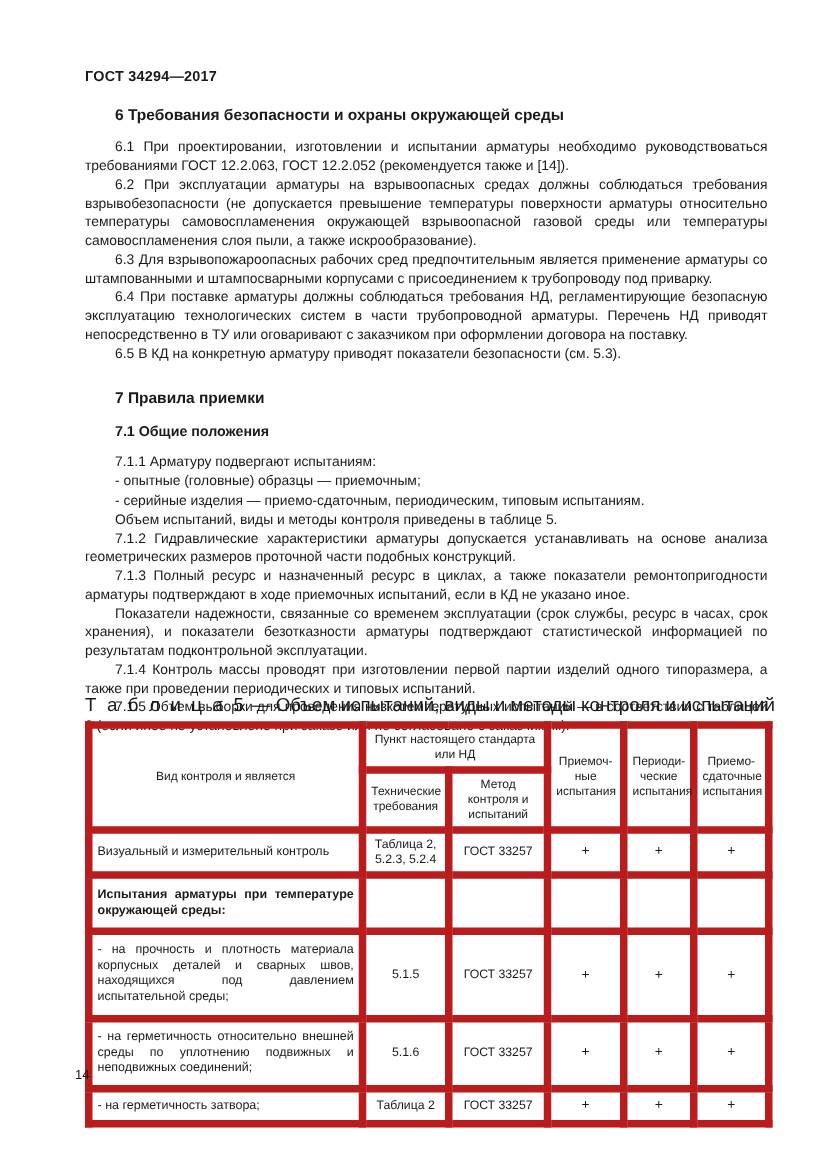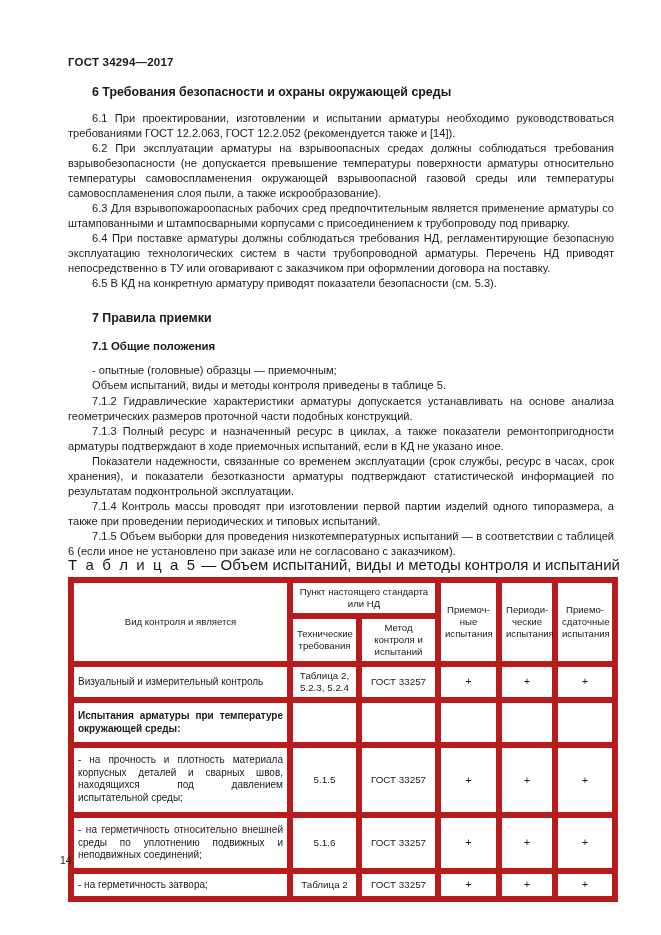--- a/index.html
+++ b/index.html
@@ -172,21 +172,23 @@
     <p class="para">6.1 При проектировании, изготовлении и испытании арматуры необходимо руководствоваться требованиями ГОСТ 12.2.063, ГОСТ 12.2.052 (рекомендуется также и [14]).</p>
     <p class="para">6.2 При эксплуатации арматуры на взрывоопасных средах должны соблюдаться требования взрывобезопасности (не допускается превышение температуры поверхности арматуры относительно температуры самовоспламенения окружающей взрывоопасной газовой среды или температуры самовоспламенения слоя пыли, а также искрообразование).</p>
     <p class="para">6.3 Для взрывопожароопасных рабочих сред предпочтительным является применение арматуры со штампованными и штампосварными корпусами с присоединением к трубопроводу под приварку.</p>
     <p class="para">6.4 При поставке арматуры должны соблюдаться требования НД, регламентирующие безопасную эксплуатацию технологических систем в части трубопроводной арматуры. Перечень НД приводят непосредственно в ТУ или оговаривают с заказчиком при оформлении договора на поставку.</p>
     <p class="para plainindent">6.5 В КД на конкретную арматуру приводят показатели безопасности (см. 5.3).</p>
 
     <h2 class="section sec7">7 Правила приемки</h2>
 
     <h3 class="subsection">7.1 Общие положения</h3>
 
+    <p class="para plainindent">7.1.1 Арматуру подвергают испытаниям:</p>
     <p class="para dash">-  опытные (головные) образцы — приемочным;</p>
+    <p class="para dash">-  серийные изделия — приемо-сдаточным, периодическим, типовым испытаниям.</p>
     <p class="para plainindent">Объем испытаний, виды и методы контроля приведены в таблице 5.</p>
     <p class="para">7.1.2 Гидравлические характеристики арматуры допускается устанавливать на основе анализа геометрических размеров проточной части подобных конструкций.</p>
     <p class="para">7.1.3 Полный ресурс и назначенный ресурс в циклах, а также показатели ремонтопригодности арматуры подтверждают в ходе приемочных испытаний, если в КД не указано иное.</p>
     <p class="para">Показатели надежности, связанные со временем эксплуатации (срок службы, ресурс в часах, срок хранения), и показатели безотказности арматуры подтверждают статистической информацией по результатам подконтрольной эксплуатации.</p>
     <p class="para">7.1.4 Контроль массы проводят при изготовлении первой партии изделий одного типоразмера, а также при проведении периодических и типовых испытаний.</p>
     <p class="para">7.1.5 Объем выборки для проведения низкотемпературных испытаний — в соответствии с таблицей 6 (если иное не установлено при заказе или не согласовано с заказчиком).</p>
 
   </div>
 
   <div class="tbl-caption">

